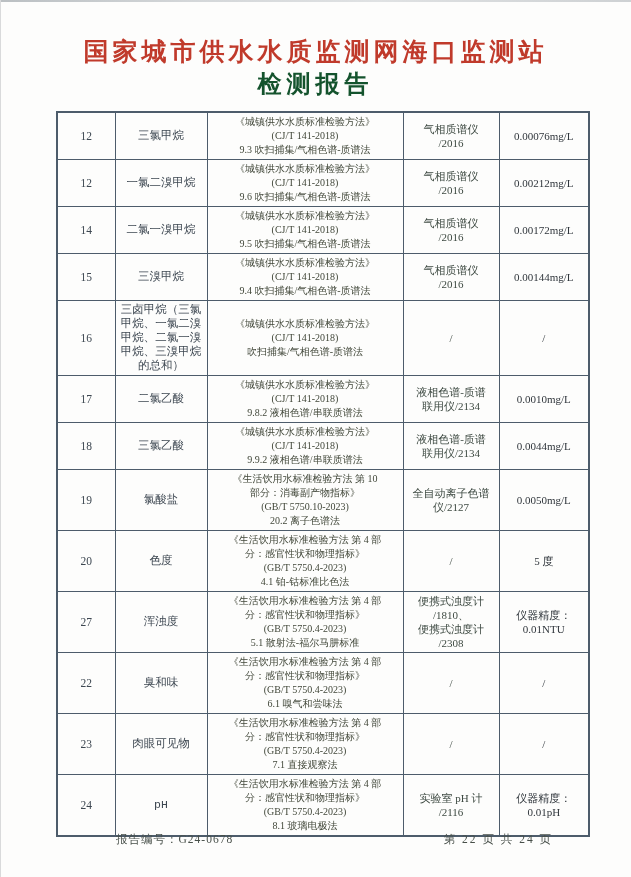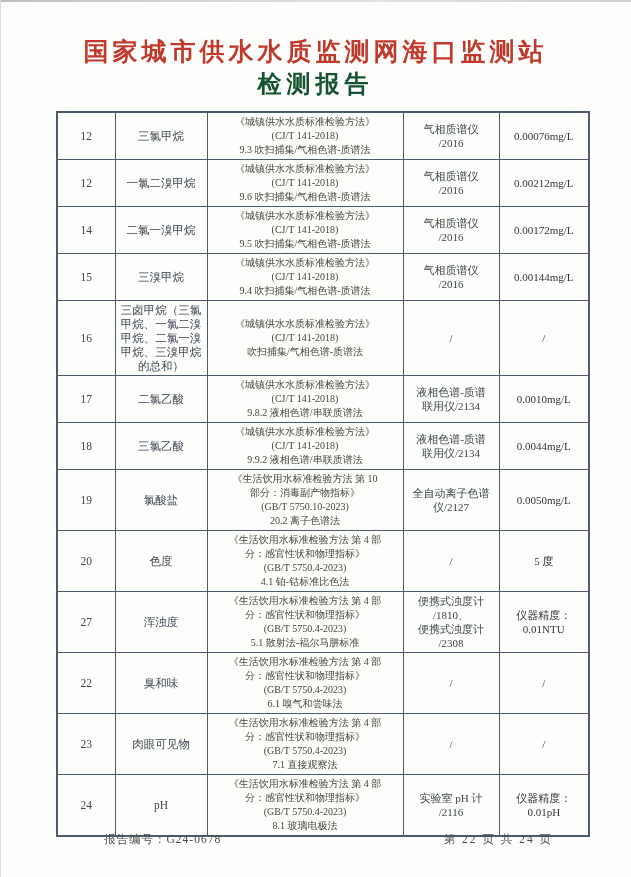--- a/index.html
+++ b/index.html
@@ -70,20 +70,21 @@
   col.c-instr  { width: 96px; }
   col.c-result { width: 90px; }
   .cell-no {
     font-size: 11.5px;
     color: #3d4751;
   }
   .cell-name {
     font-size: 11.5px;
     color: #3d4751;
     white-space: pre-line;
+    font-family: Liberation Mono, monospace;
   }
   .cell-method {
     font-size: 10px;
     color: #42483a;
     white-space: pre-line;
   }
   .cell-instr {
     font-size: 11px;
     color: #3e4a42;
     white-space: pre-line;
@@ -97,21 +98,21 @@
     position: absolute;
     left: 56px;
     right: 46px;
     top: 832px;
     display: flex;
     justify-content: space-between;
     font-size: 11.5px;
     color: #474f49;
   }
   .footer .report-no {
-    margin-left: 48px;
+    margin-left: 60px;
     letter-spacing: 1px;
     text-align: center;
   }
   .footer .page-info {
     margin-right: 32px;
     letter-spacing: 2px;
   }
 </style>
 </head>
 <body>

